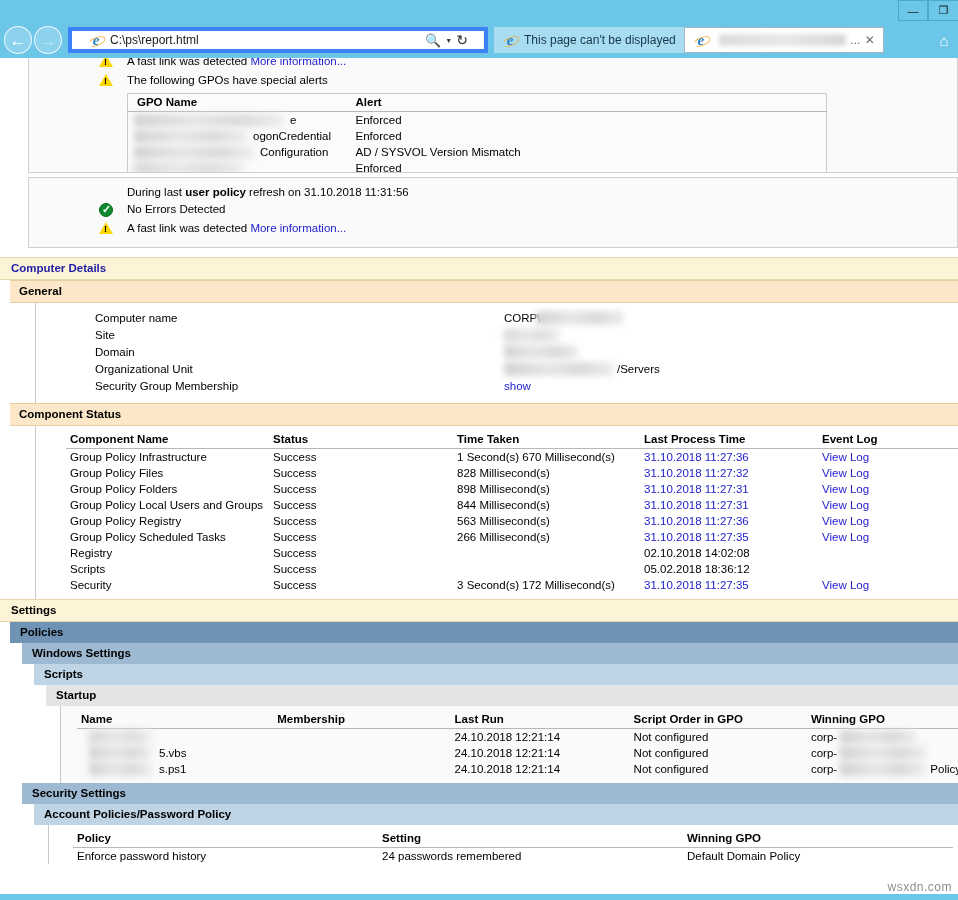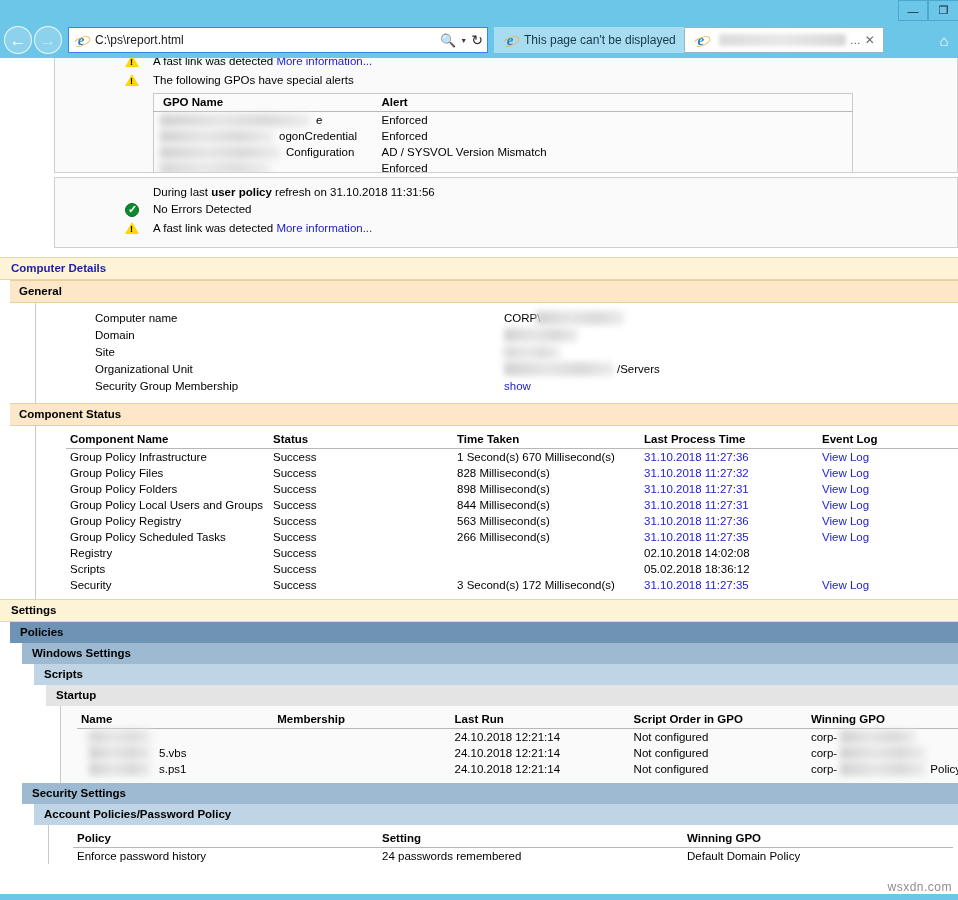--- a/index.html
+++ b/index.html
@@ -36,22 +36,22 @@
     border: 1px solid rgba(255,255,255,.85);
     background: rgba(255,255,255,.22);
     display: flex; align-items: center; justify-content: center;
     color: #ffffff; font-size: 17px; line-height: 1; margin-right: 2px;
     flex: 0 0 auto;
   }
   .navcircle.fwd { color: #bde6f5; margin-right: 6px; }
 
   .addrbar {
     flex: 0 0 420px; height: 26px; background: #ffffff;
-    border: 1px solid #3b82f6; display: flex; align-items: center;
-    padding: 0 4px; margin-right: 6px;
+    border: 4px solid #3b82f6; display: flex; align-items: center;
+    padding: 0 16px; margin-right: 6px;
   }
   .ie-logo {
     width: 16px; height: 16px; flex: 0 0 16px; margin-right: 6px;
     position: relative; display: inline-block;
   }
   .ie-logo::before {
     content: "e"; position: absolute; inset: 0;
     font-family: "Liberation Serif", serif; font-style: italic;
     font-size: 15px; font-weight: bold; color: #2a7fc0; line-height: 16px;
     text-align: center;
@@ -210,21 +210,21 @@
         <span class="tab-close">✕</span>
       </div>
     </div>
 
     <div class="home-btn">⌂</div>
   </div>
 
   <div id="viewport">
     <div id="report">
 
-      <div style="padding-left:54px;">
+      <div style="padding-left:28px;">
         <div class="panel" style="height:136px; overflow:hidden;">
           <div style="padding-left:56px; padding-top:14px;">
             <div class="alertline">
               <span class="icon-cell">
                   <span class="warn-tri"></span>
                 </span>
               <span class="msg">
                 <span>A fast link was detected</span>
                 <span class="lnk">More information...</span>
               </span>
@@ -309,29 +309,29 @@
         <div class="bar bar-l2" style="padding-left:9px;">General</div>
 
         <div class="indent" style="margin-left:25px; padding:7px 0 8px 0;">
           <div class="kv" style="line-height:17px;">
             <span class="k">Computer name</span>
             <span class="v" style="position:relative;">
               <span>CORP\</span><span class="redact" style="width:88px;height:14px;position:absolute;left:32px;top:1px;"></span>
             </span>
           </div>
           <div class="kv" style="line-height:17px;">
+            <span class="k">Site</span>
+            <span class="v" style="position:relative;">
+              <span class="redact redact-soft" style="width:56px;height:13px;position:absolute;left:0;top:2px;"></span>
+            </span>
+          </div>
+          <div class="kv" style="line-height:17px;">
             <span class="k">Domain</span>
             <span class="v" style="position:relative;">
               <span class="redact" style="width:74px;height:14px;position:absolute;left:0;top:1px;"></span>
-            </span>
-          </div>
-          <div class="kv" style="line-height:17px;">
-            <span class="k">Site</span>
-            <span class="v" style="position:relative;">
-              <span class="redact redact-soft" style="width:56px;height:13px;position:absolute;left:0;top:2px;"></span>
             </span>
           </div>
           <div class="kv" style="line-height:17px;">
             <span class="k">Organizational Unit</span>
             <span class="v" style="position:relative;">
               <span class="redact" style="width:110px;height:14px;position:absolute;left:0;top:1px;"></span>
               <span style="position:relative; padding-left:113px;">/Servers</span>
             </span>
           </div>
           <div class="kv" style="line-height:17px;">

